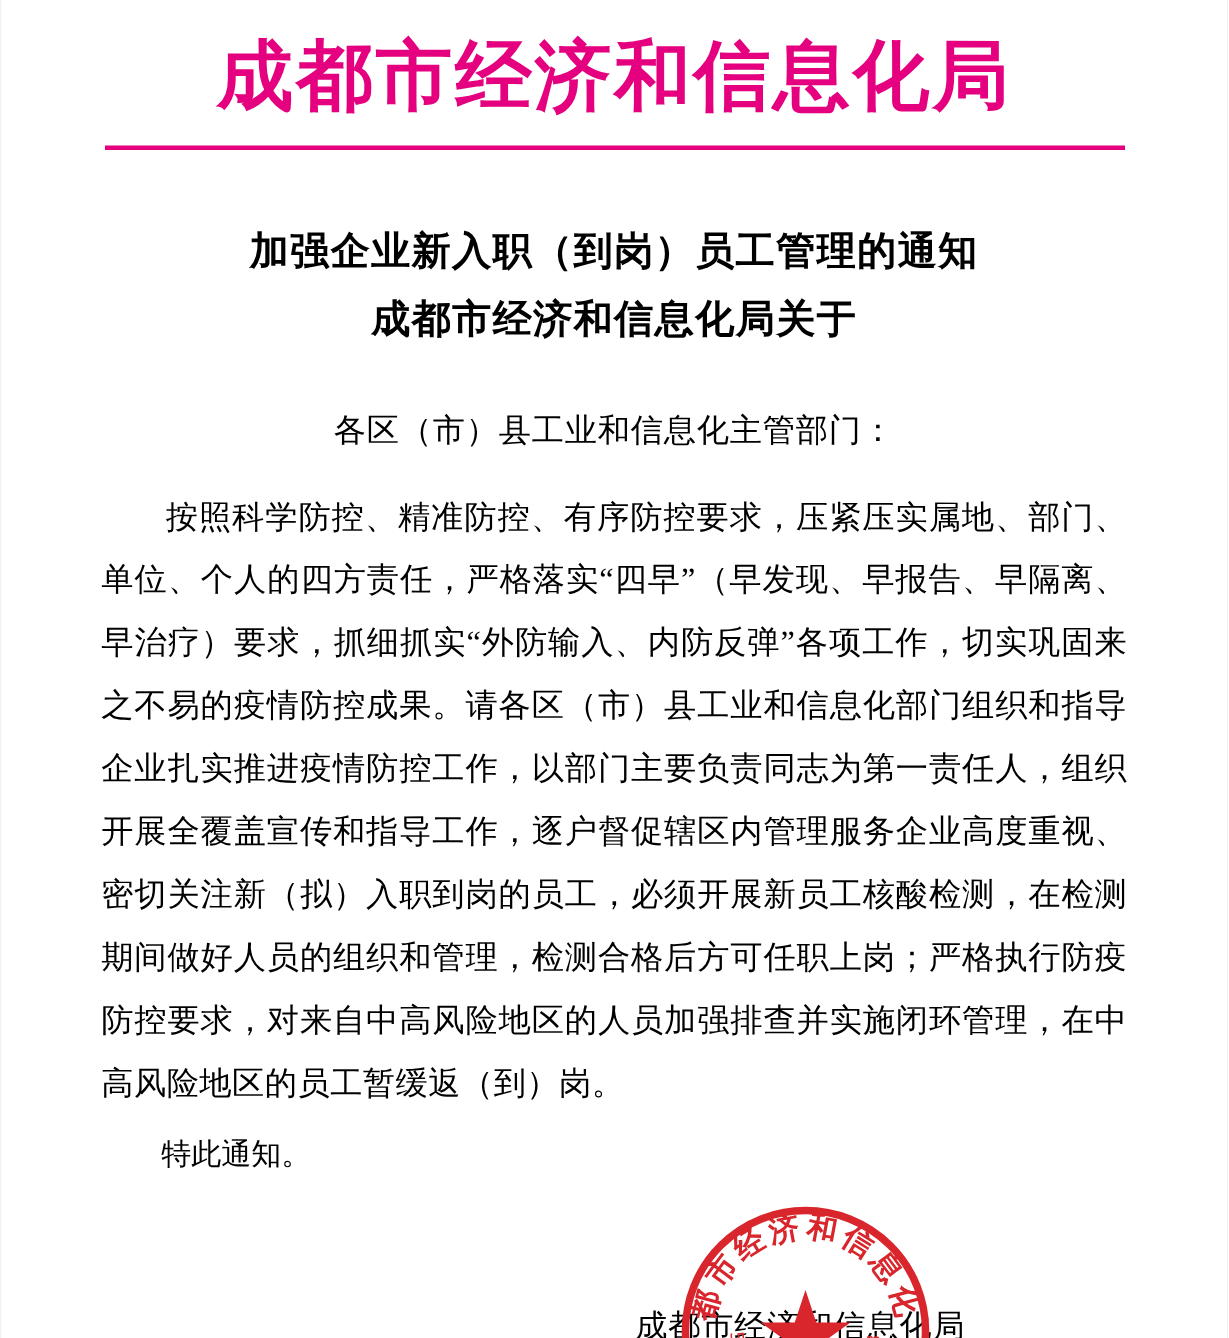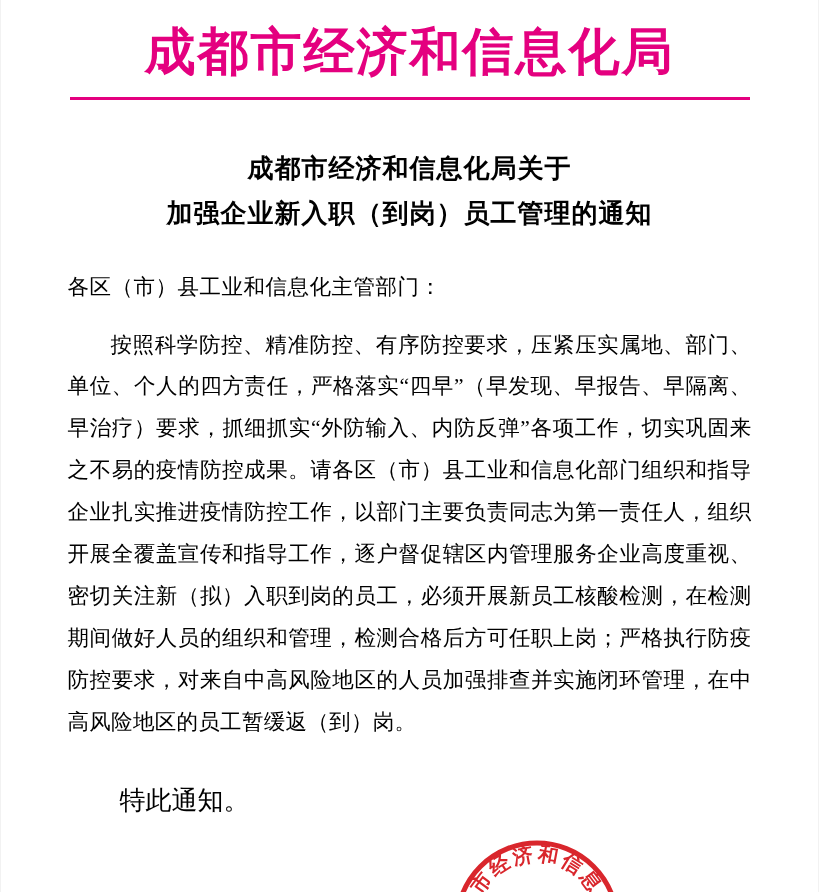--- a/index.html
+++ b/index.html
@@ -63,33 +63,34 @@
 
   
   .body-wrap {
     margin: 30px auto 0 auto;
     width: 684px;
   }
   .salutation {
     font-size: 21.5px;
     line-height: 1.95;
     letter-spacing: 0.5px;
+    text-align: center;
   }
   .para {
     margin-top: 16px;
     font-size: 21.5px;
     line-height: 1.95;
     letter-spacing: 0.3px;
     text-align: justify;
     text-justify: inter-character;
     text-indent: 2em;
   }
   .para-closing {
-    margin-top: 32px;
-    font-size: 26px;
+    margin-top: 7px;
+    font-size: 20px;
     line-height: 1.95;
     text-indent: 2em;
   }
 
   
   .signature {
     position: relative;
     margin-top: 40px;
     height: 130px;
   }
@@ -135,22 +136,22 @@
 
   <div class="edge left"></div>
   <div class="edge right"></div>
 
   <div class="letterhead">
     <div class="letterhead-title">成都市经济和信息化局</div>
     <div class="letterhead-rule"></div>
   </div>
 
   <div class="doc-title">
+    <span class="line">加强企业新入职（到岗）员工管理的通知</span>
     <span class="line">成都市经济和信息化局关于</span>
-    <span class="line">加强企业新入职（到岗）员工管理的通知</span>
   </div>
 
   <div class="body-wrap">
     <div class="salutation">各区（市）县工业和信息化主管部门：</div>
 
     <div class="para">按照科学防控、精准防控、有序防控要求，压紧压实属地、部门、单位、个人的四方责任，严格落实“四早”（早发现、早报告、早隔离、早治疗）要求，抓细抓实“外防输入、内防反弹”各项工作，切实巩固来之不易的疫情防控成果。请各区（市）县工业和信息化部门组织和指导企业扎实推进疫情防控工作，以部门主要负责同志为第一责任人，组织开展全覆盖宣传和指导工作，逐户督促辖区内管理服务企业高度重视、密切关注新（拟）入职到岗的员工，必须开展新员工核酸检测，在检测期间做好人员的组织和管理，检测合格后方可任职上岗；严格执行防疫防控要求，对来自中高风险地区的人员加强排查并实施闭环管理，在中高风险地区的员工暂缓返（到）岗。</div>
 
     <div class="para-closing">特此通知。</div>
 
     <div class="signature">

